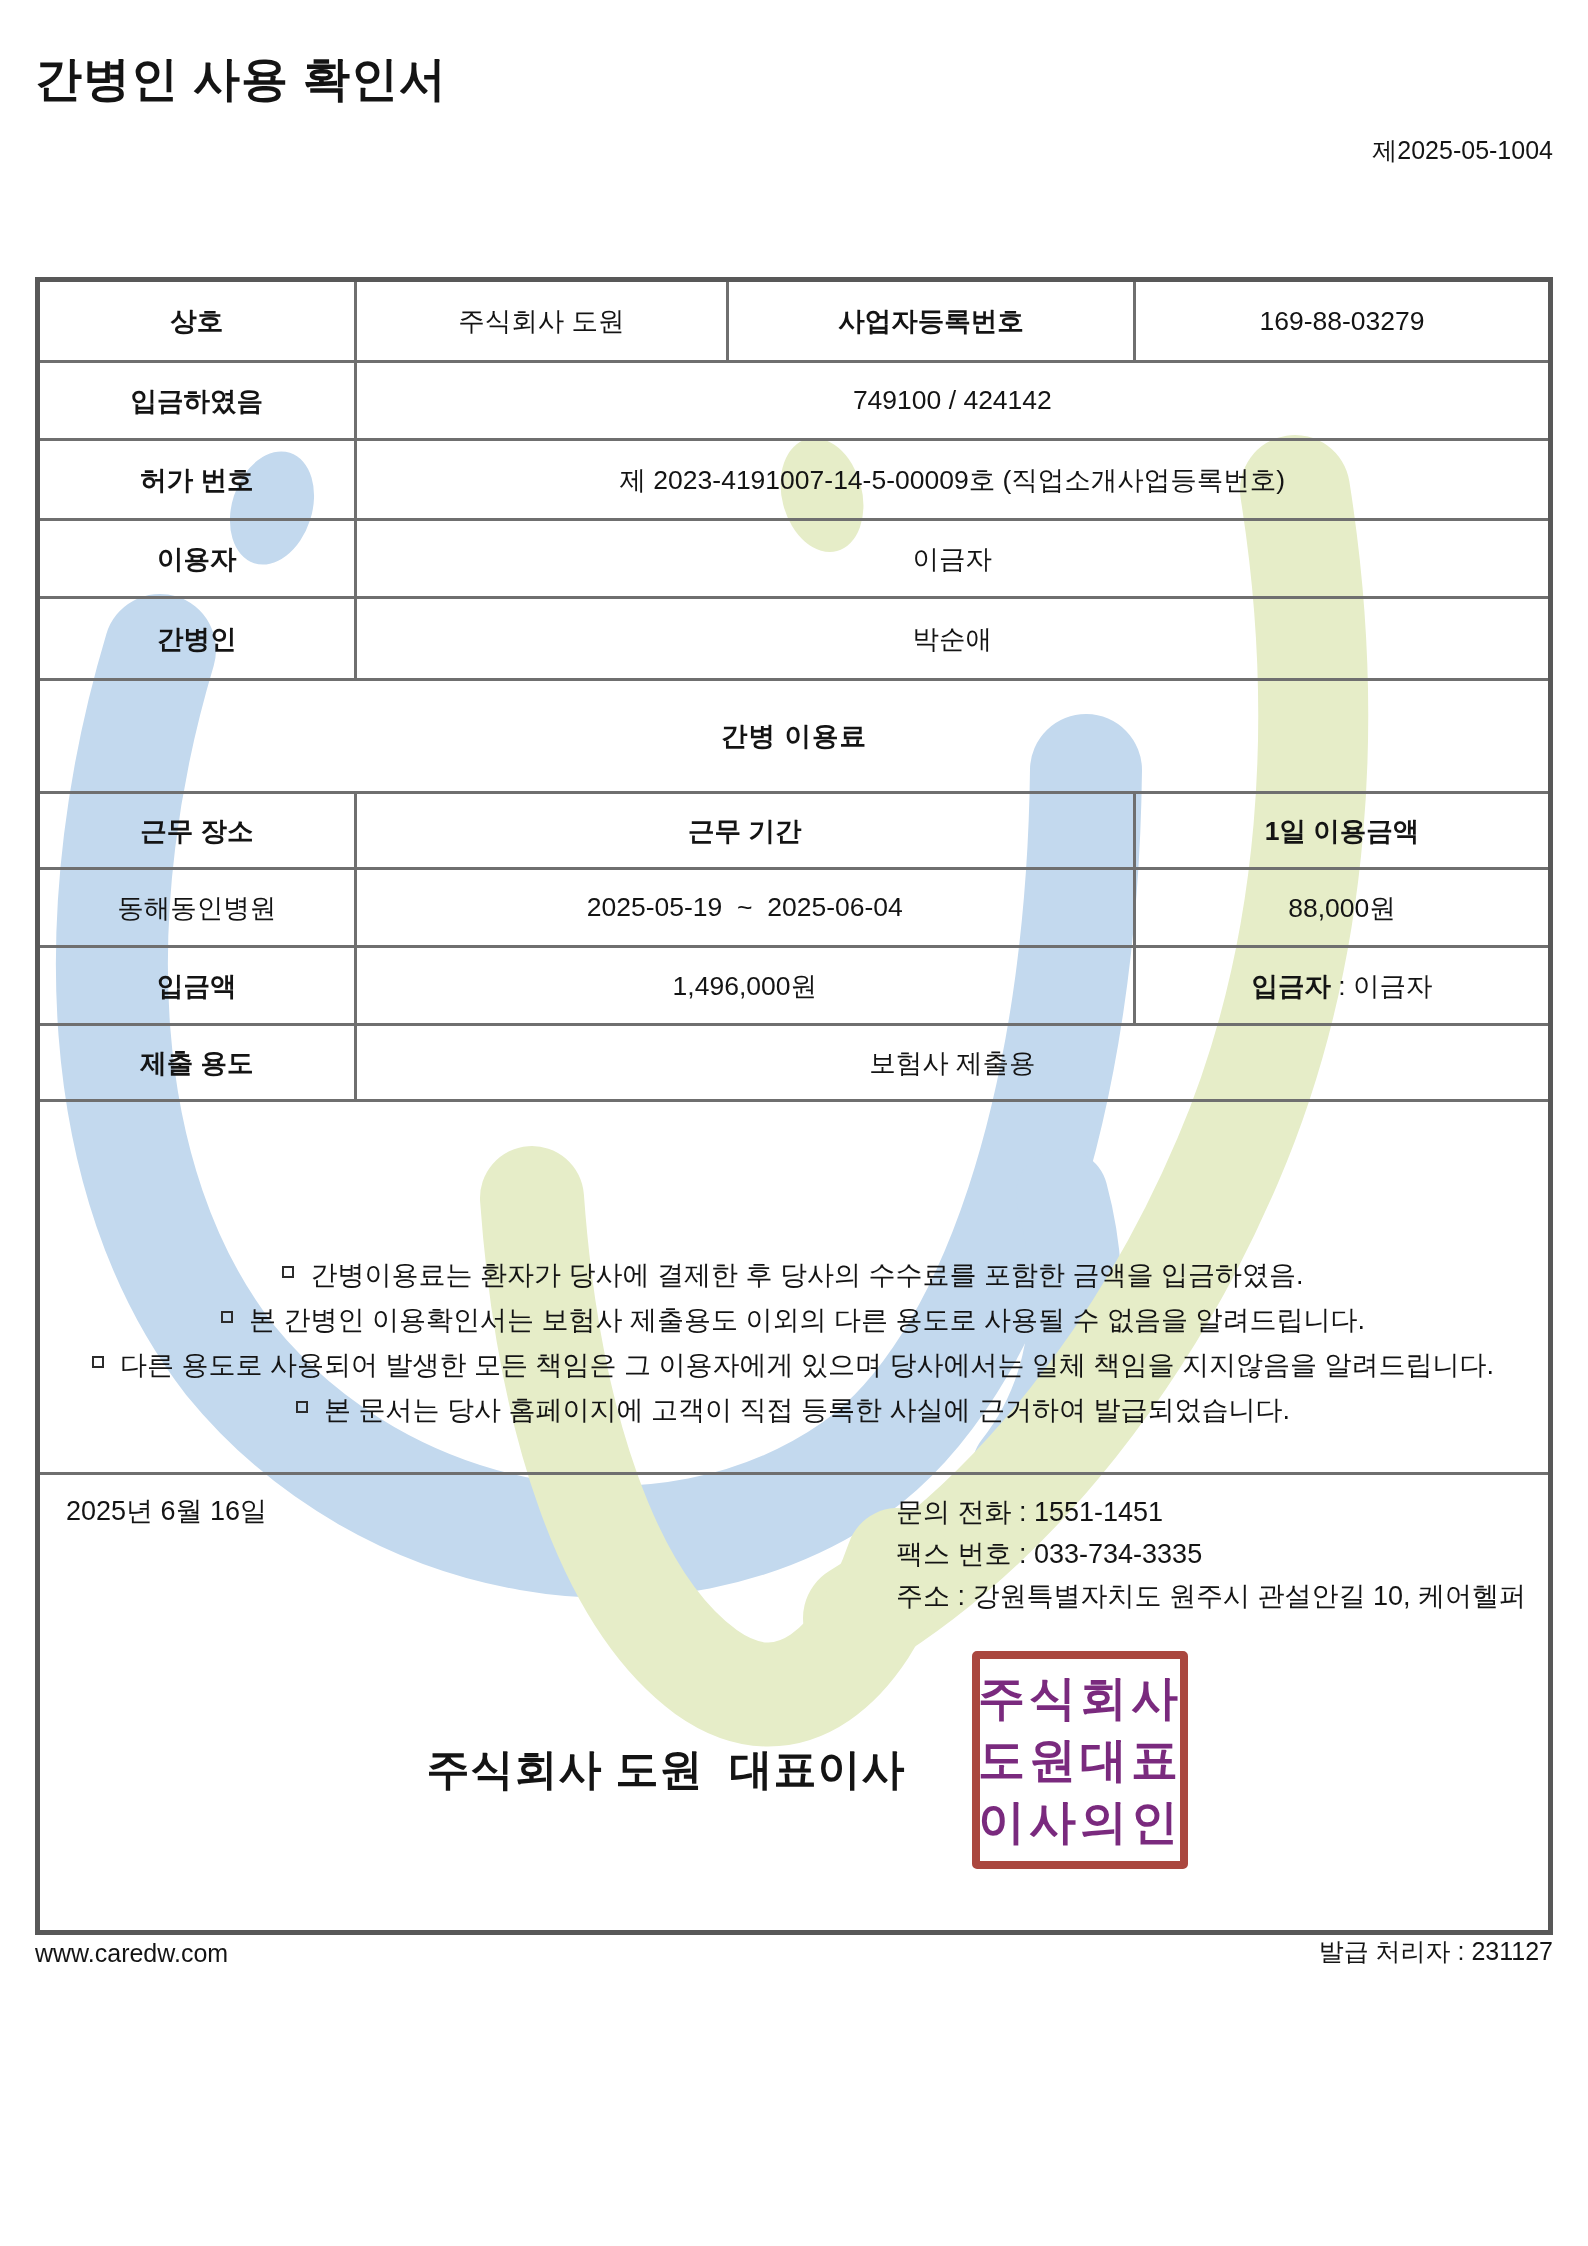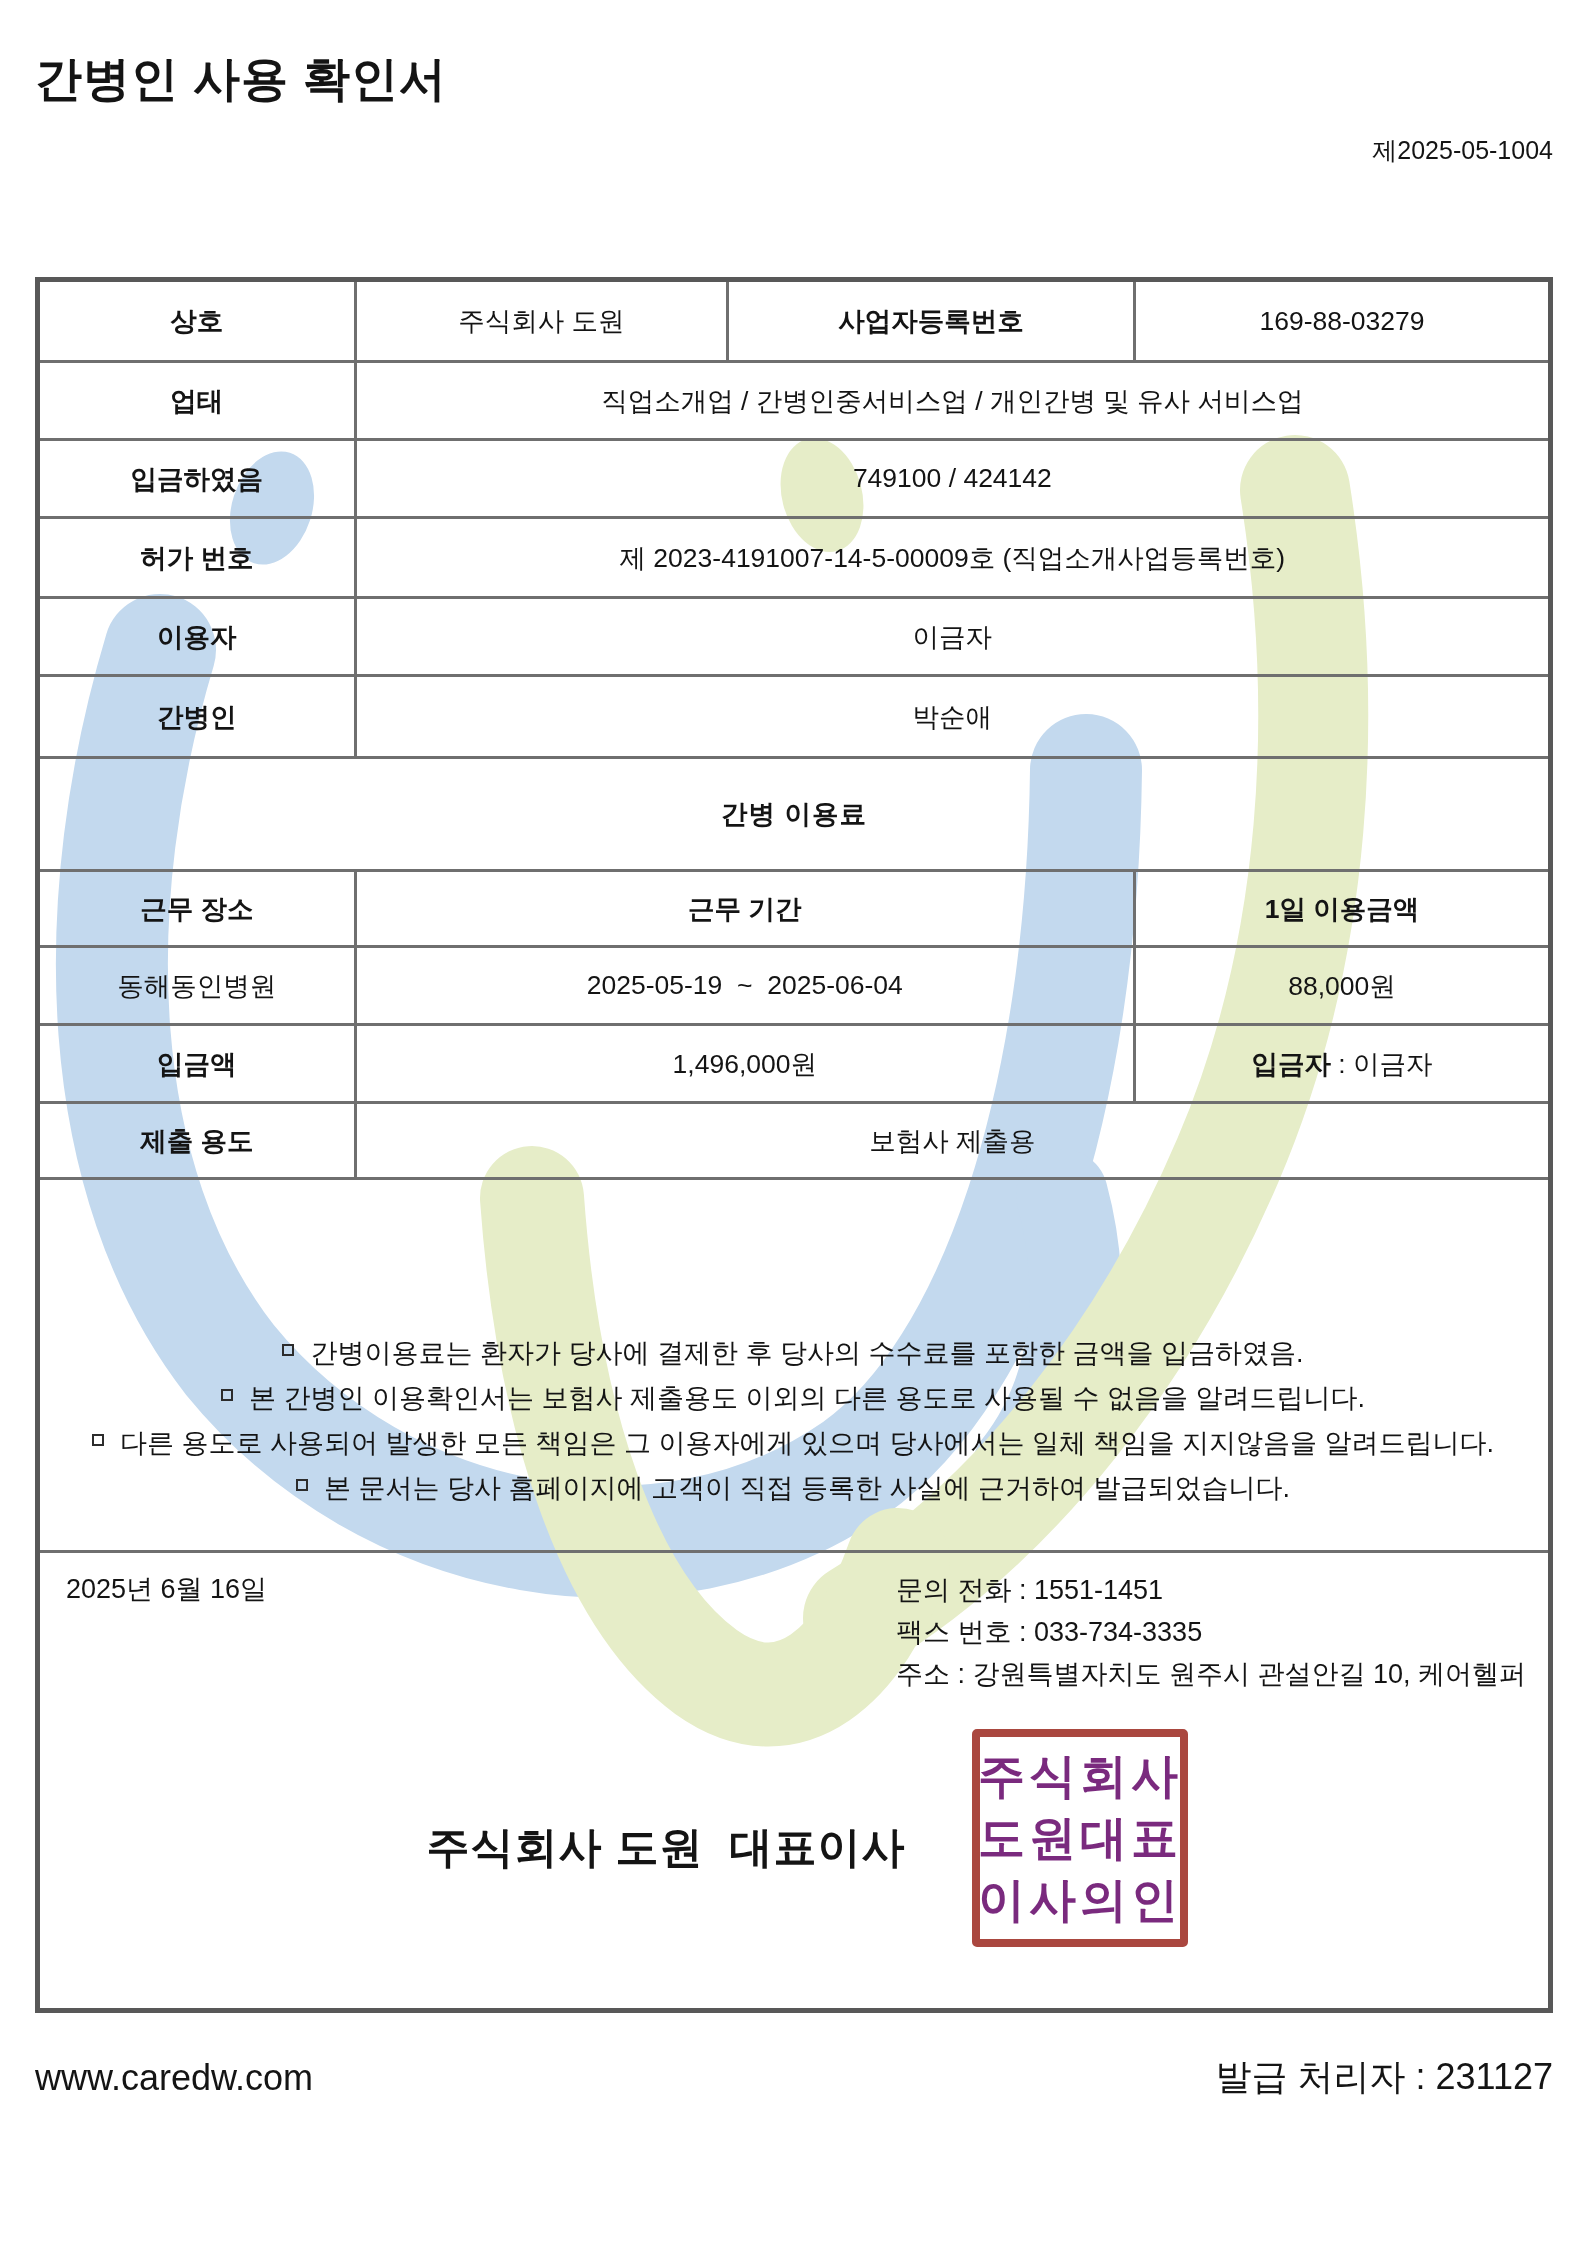--- a/index.html
+++ b/index.html
@@ -124,23 +124,22 @@
     font-weight:800;
     color:#701a75;
     line-height:62px;
     letter-spacing:4px;
     white-space:nowrap;
   }
   
   .footer{
     display:flex;
     justify-content:space-between;
-    align-items:center;
-    margin-top:40px;
-    font-size:36px;
+    align-items:flex-end;
+    font-size:25px;
     padding:0 0;
   }
 </style>
 </head>
 <body>
 
 <svg class="watermark" width="1588" height="2246" viewBox="0 0 1588 2246" aria-hidden="true">
   <g fill="none" stroke-linecap="round">
     <ellipse cx="272" cy="508" rx="40" ry="58" fill="#c3d9ee" transform="rotate(18 272 508)"></ellipse>
     <path d="M 160 650 C 85 900 90 1180 230 1360 C 385 1550 665 1600 855 1468 C 995 1368 1082 1100 1086 770" stroke="#c3d9ee" stroke-width="112"></path>
@@ -162,24 +161,20 @@
         <col style="width:24.6%">
         <col style="width:26.9%">
         <col style="width:27.5%">
     </colgroup>
     <tbody>
       <tr class="h82">
         <td class="lbl">상호</td>
         <td>주식회사 도원</td>
         <td class="lbl">사업자등록번호</td>
         <td>169-88-03279</td>
-      </tr>
-      <tr class="h78">
-        <td class="lbl">업태</td>
-        <td colspan="3">직업소개업 / 간병인중서비스업 / 개인간병 및 유사 서비스업</td>
       </tr>
       <tr class="h78">
         <td class="lbl">입금하였음</td>
         <td colspan="3">749100 / 424142</td>
       </tr>
       <tr class="h80">
         <td class="lbl">허가 번호</td>
         <td colspan="3">제 2023-4191007-14-5-00009호 (직업소개사업등록번호)</td>
       </tr>
       <tr class="h78">

